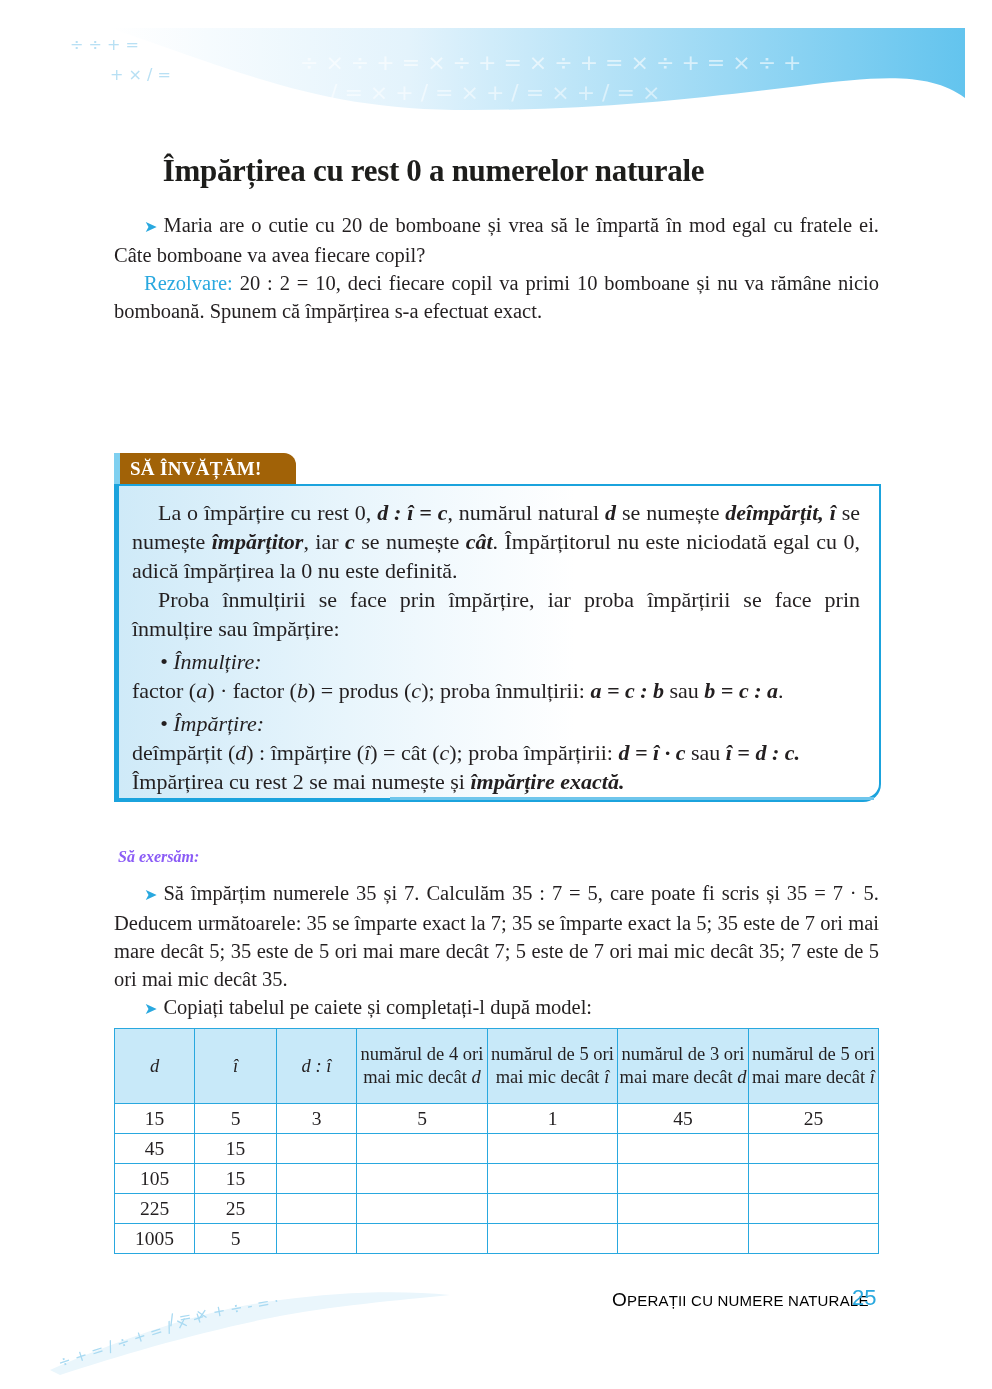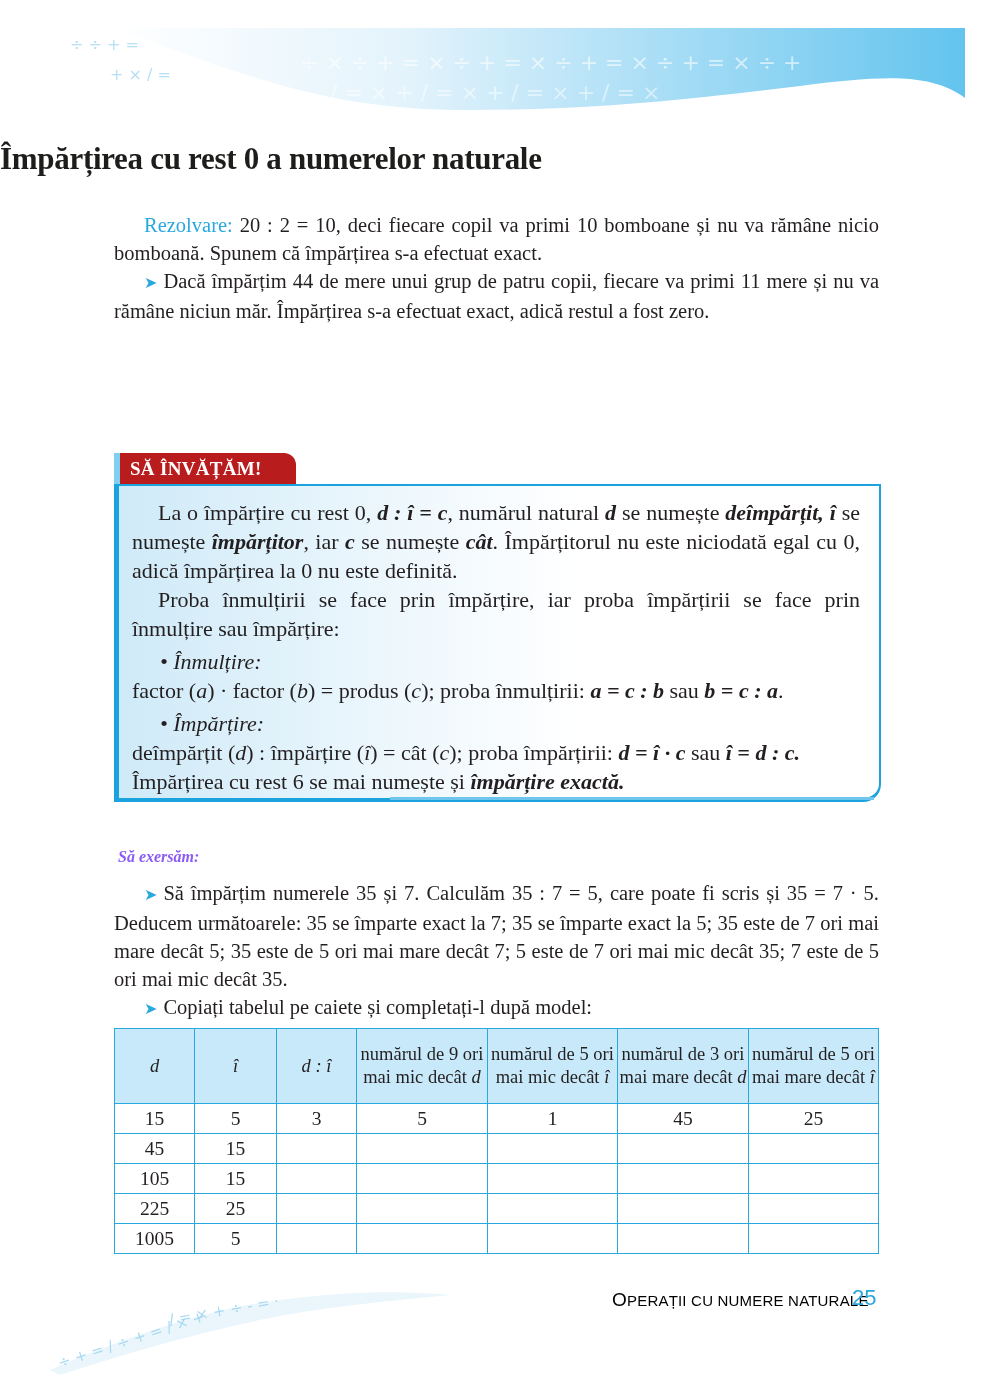--- a/index.html
+++ b/index.html
@@ -3,33 +3,33 @@
 <meta charset="utf-8">
 <style>
   html, body { margin: 0; padding: 0; background: #ffffff; }
   body { width: 992px; height: 1389px; position: relative; overflow: hidden;
          font-family: "Liberation Serif", "DejaVu Serif", serif; color: #231f20; }
 
   
   .top-wave { position: absolute; left: 0; top: 0; width: 992px; height: 130px; }
   .bottom-wave { position: absolute; left: 0; top: 1270px; width: 480px; height: 110px; }
 
-  .page-title { position: absolute; left: 0; width: 867px; top: 120px; text-align: left;
+  .page-title { position: absolute; left: 0; width: 867px; top: 132px; text-align: center;
                 font-family: "Liberation Serif", serif; font-weight: bold; font-size: 31px;
                 letter-spacing: -0.3px; color: #1d1d1b; }
 
   .body-text { position: absolute; left: 114px; width: 765px; font-size: 20.5px; line-height: 28px;
                text-align: justify; }
   .para { margin: 0; text-indent: 30px; }
   .arrow { color: #29a8df; font-family: "DejaVu Sans", sans-serif; font-size: 16px; margin-right: 6px; }
   .blue-italic { color: #29a8df; }
 
   
   .learn-tab { position: absolute; left: 114px; top: 453px; width: 182px; height: 32px;
-               background: #b91c1c; border-radius: 0 12px 0 0; text-align: center; }
+               background: #a16207; border-radius: 0 12px 0 0; text-align: center; }
   .learn-tab-stripe { position: absolute; left: 0; top: 0; width: 6px; height: 32px; background: #7fd0f0; }
   .learn-tab-label { position: absolute; left: 16px; top: 5px; color: #ffffff; font-weight: bold;
                      font-size: 19px; letter-spacing: 0.3px; }
   .learn-box { position: absolute; left: 114px; top: 484px; width: 760px; height: 312px;
                border: 2.5px solid #1ba3dd; border-left: 5px solid #1ba3dd; border-bottom: 4px solid #1ba3dd;
                border-radius: 0 0 18px 0;
                background: linear-gradient(90deg, #cfeaf8 0%, #e8f5fc 30%, #ffffff 60%); }
   .learn-bottom-light { position: absolute; left: 390px; top: 797px; width: 484px; height: 3px; background: #6fc6ec; }
   .learn-text { position: absolute; left: 132px; top: 498px; width: 728px; font-size: 22px; line-height: 29px;
                 text-align: justify; }
@@ -74,39 +74,39 @@
   </g>
   <g font-family="DejaVu Sans, sans-serif" font-size="16" fill="#b8e0f4">
     <text x="70" y="50">÷ ÷ + =</text>
     <text x="110" y="80">+ × / =</text>
   </g>
 </svg>
 
 <h1 class="page-title">Împărțirea cu rest 0 a numerelor naturale</h1>
 
 <div class="body-text" style="top:211px;">
+  <p class="para"><span class="arrow">➤</span><span>Maria are o cutie cu 20 de bomboane și vrea să le împartă în mod egal cu fratele ei. Câte bomboane va avea fiecare copil?</span></p>
   <p class="para"><span class="blue-italic">Rezolvare:</span><span> 20 : 2 = 10, deci fiecare copil va primi 10 bomboane și nu va rămâne nicio bomboană. Spunem că împărțirea s-a efectuat exact.</span></p>
-  <p class="para"><span class="arrow">➤</span><span>Dacă împărțim 44 de mere unui grup de patru copii, fiecare va primi 11 mere și nu va rămâne niciun măr. Împărțirea s-a efectuat exact, adică restul a fost zero.</span></p>
 </div>
 
 <div class="learn-tab">
   <div class="learn-tab-stripe"></div>
   <span class="learn-tab-label">SĂ ÎNVĂȚĂM!</span>
 </div>
 <div class="learn-box"></div>
 <div class="learn-bottom-light"></div>
 
 <div class="learn-text">
   <p class="indent"><span>La o împărțire cu rest 0, </span><span class="bi">d : î = c</span><span>, numărul natural </span><span class="bi">d</span><span> se numește </span><span class="bi">deîmpărțit,</span><span> </span><span class="bi">î</span><span> se numește </span><span class="bi">împărțitor</span><span>, iar </span><span class="bi">c</span><span> se numește </span><span class="bi">cât</span><span>. Împărțitorul nu este niciodată egal cu 0, adică împărțirea la 0 nu este definită.</span></p>
   <p class="indent">Proba înmulțirii se face prin împărțire, iar proba împărțirii se face prin înmulțire sau împărțire:</p>
   <p class="bullet-head" style="margin-top:6px;">• Înmulțire:</p>
   <p><span>factor (</span><span class="i">a</span><span>) · factor (</span><span class="i">b</span><span>) = produs (</span><span class="i">c</span><span>); proba înmulțirii: </span><span class="bi">a = c : b</span><span> sau </span><span class="bi">b = c : a</span><span>.</span></p>
   <p class="bullet-head" style="margin-top:6px;">• Împărțire:</p>
   <p><span>deîmpărțit (</span><span class="i">d</span><span>) :  împărțire (</span><span class="i">î</span><span>) = cât (</span><span class="i">c</span><span>); proba împărțirii: </span><span class="bi">d = î · c</span><span> sau </span><span class="bi">î = d : c.</span></p>
-  <p><span>Împărțirea cu rest 6 se mai numește și </span><span class="bi">împărțire exactă.</span></p>
+  <p><span>Împărțirea cu rest 2 se mai numește și </span><span class="bi">împărțire exactă.</span></p>
 </div>
 
 <div class="exercise-head">Să exersăm:</div>
 <div class="body-text" style="top:879px;">
   <p class="para"><span class="arrow">➤</span><span>Să împărțim numerele 35 și 7. Calculăm 35 : 7 = 5, care poate fi scris și 35 = 7 · 5. Deducem următoarele: 35 se împarte exact la 7; 35 se împarte exact la 5; 35 este de 7 ori mai mare decât 5; 35 este de 5 ori mai mare decât 7; 5 este de 7 ori mai mic decât 35; 7 este de 5 ori mai mic decât 35.</span></p>
   <p class="para"><span class="arrow">➤</span><span>Copiați tabelul pe caiete și completați-l după model:</span></p>
 </div>
 
 <table class="tbl">
   <colgroup>
@@ -116,21 +116,21 @@
       <col style="width:131px">
       <col style="width:130px">
       <col style="width:131px">
       <col style="width:130px">
   </colgroup>
   <thead>
     <tr>
       <th><span class="it">d</span></th>
       <th><span class="it">î</span></th>
       <th><span class="it">d : î</span></th>
-      <th><span>numărul de 9 ori mai mic decât </span><span class="it">d</span></th>
+      <th><span>numărul de 4 ori mai mic decât </span><span class="it">d</span></th>
       <th><span>numărul de 5 ori mai mic decât </span><span class="it">î</span></th>
       <th><span>numărul de 3 ori mai mare decât </span><span class="it">d</span></th>
       <th><span>numărul de 5 ori mai mare decât </span><span class="it">î</span></th>
     </tr>
   </thead>
   <tbody>
     <tr>
       <td>15</td>
       <td>5</td>
       <td>3</td>

